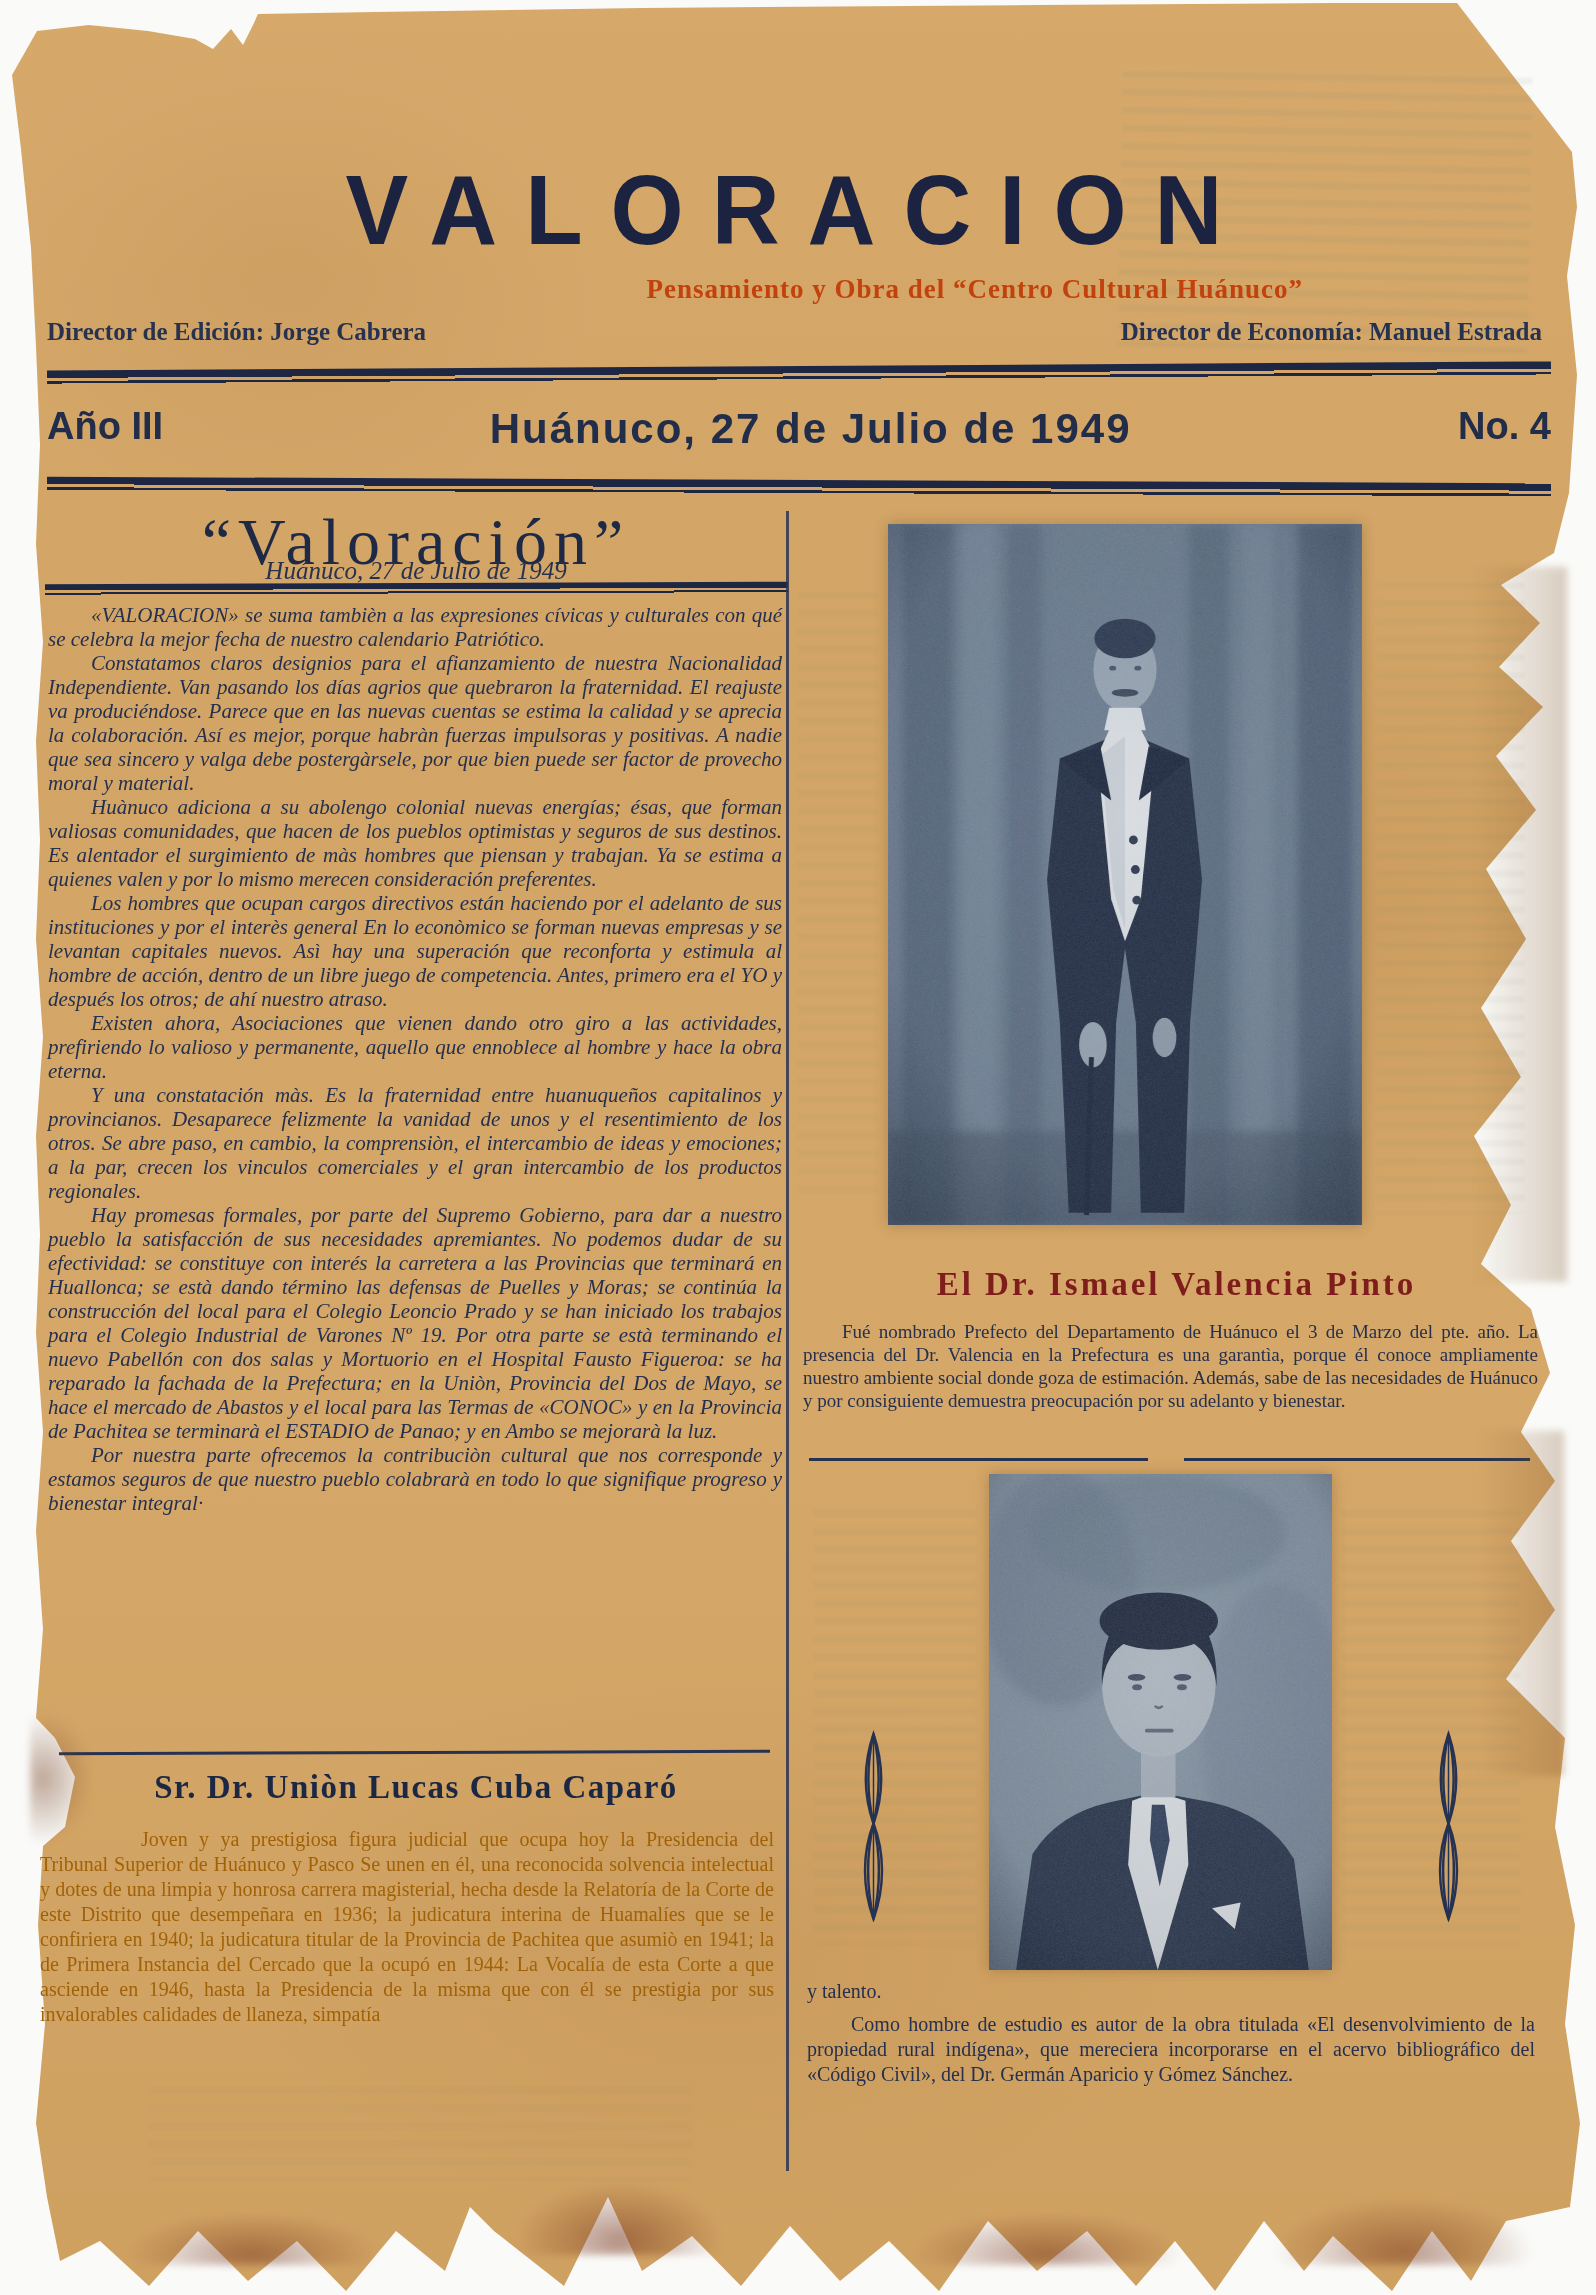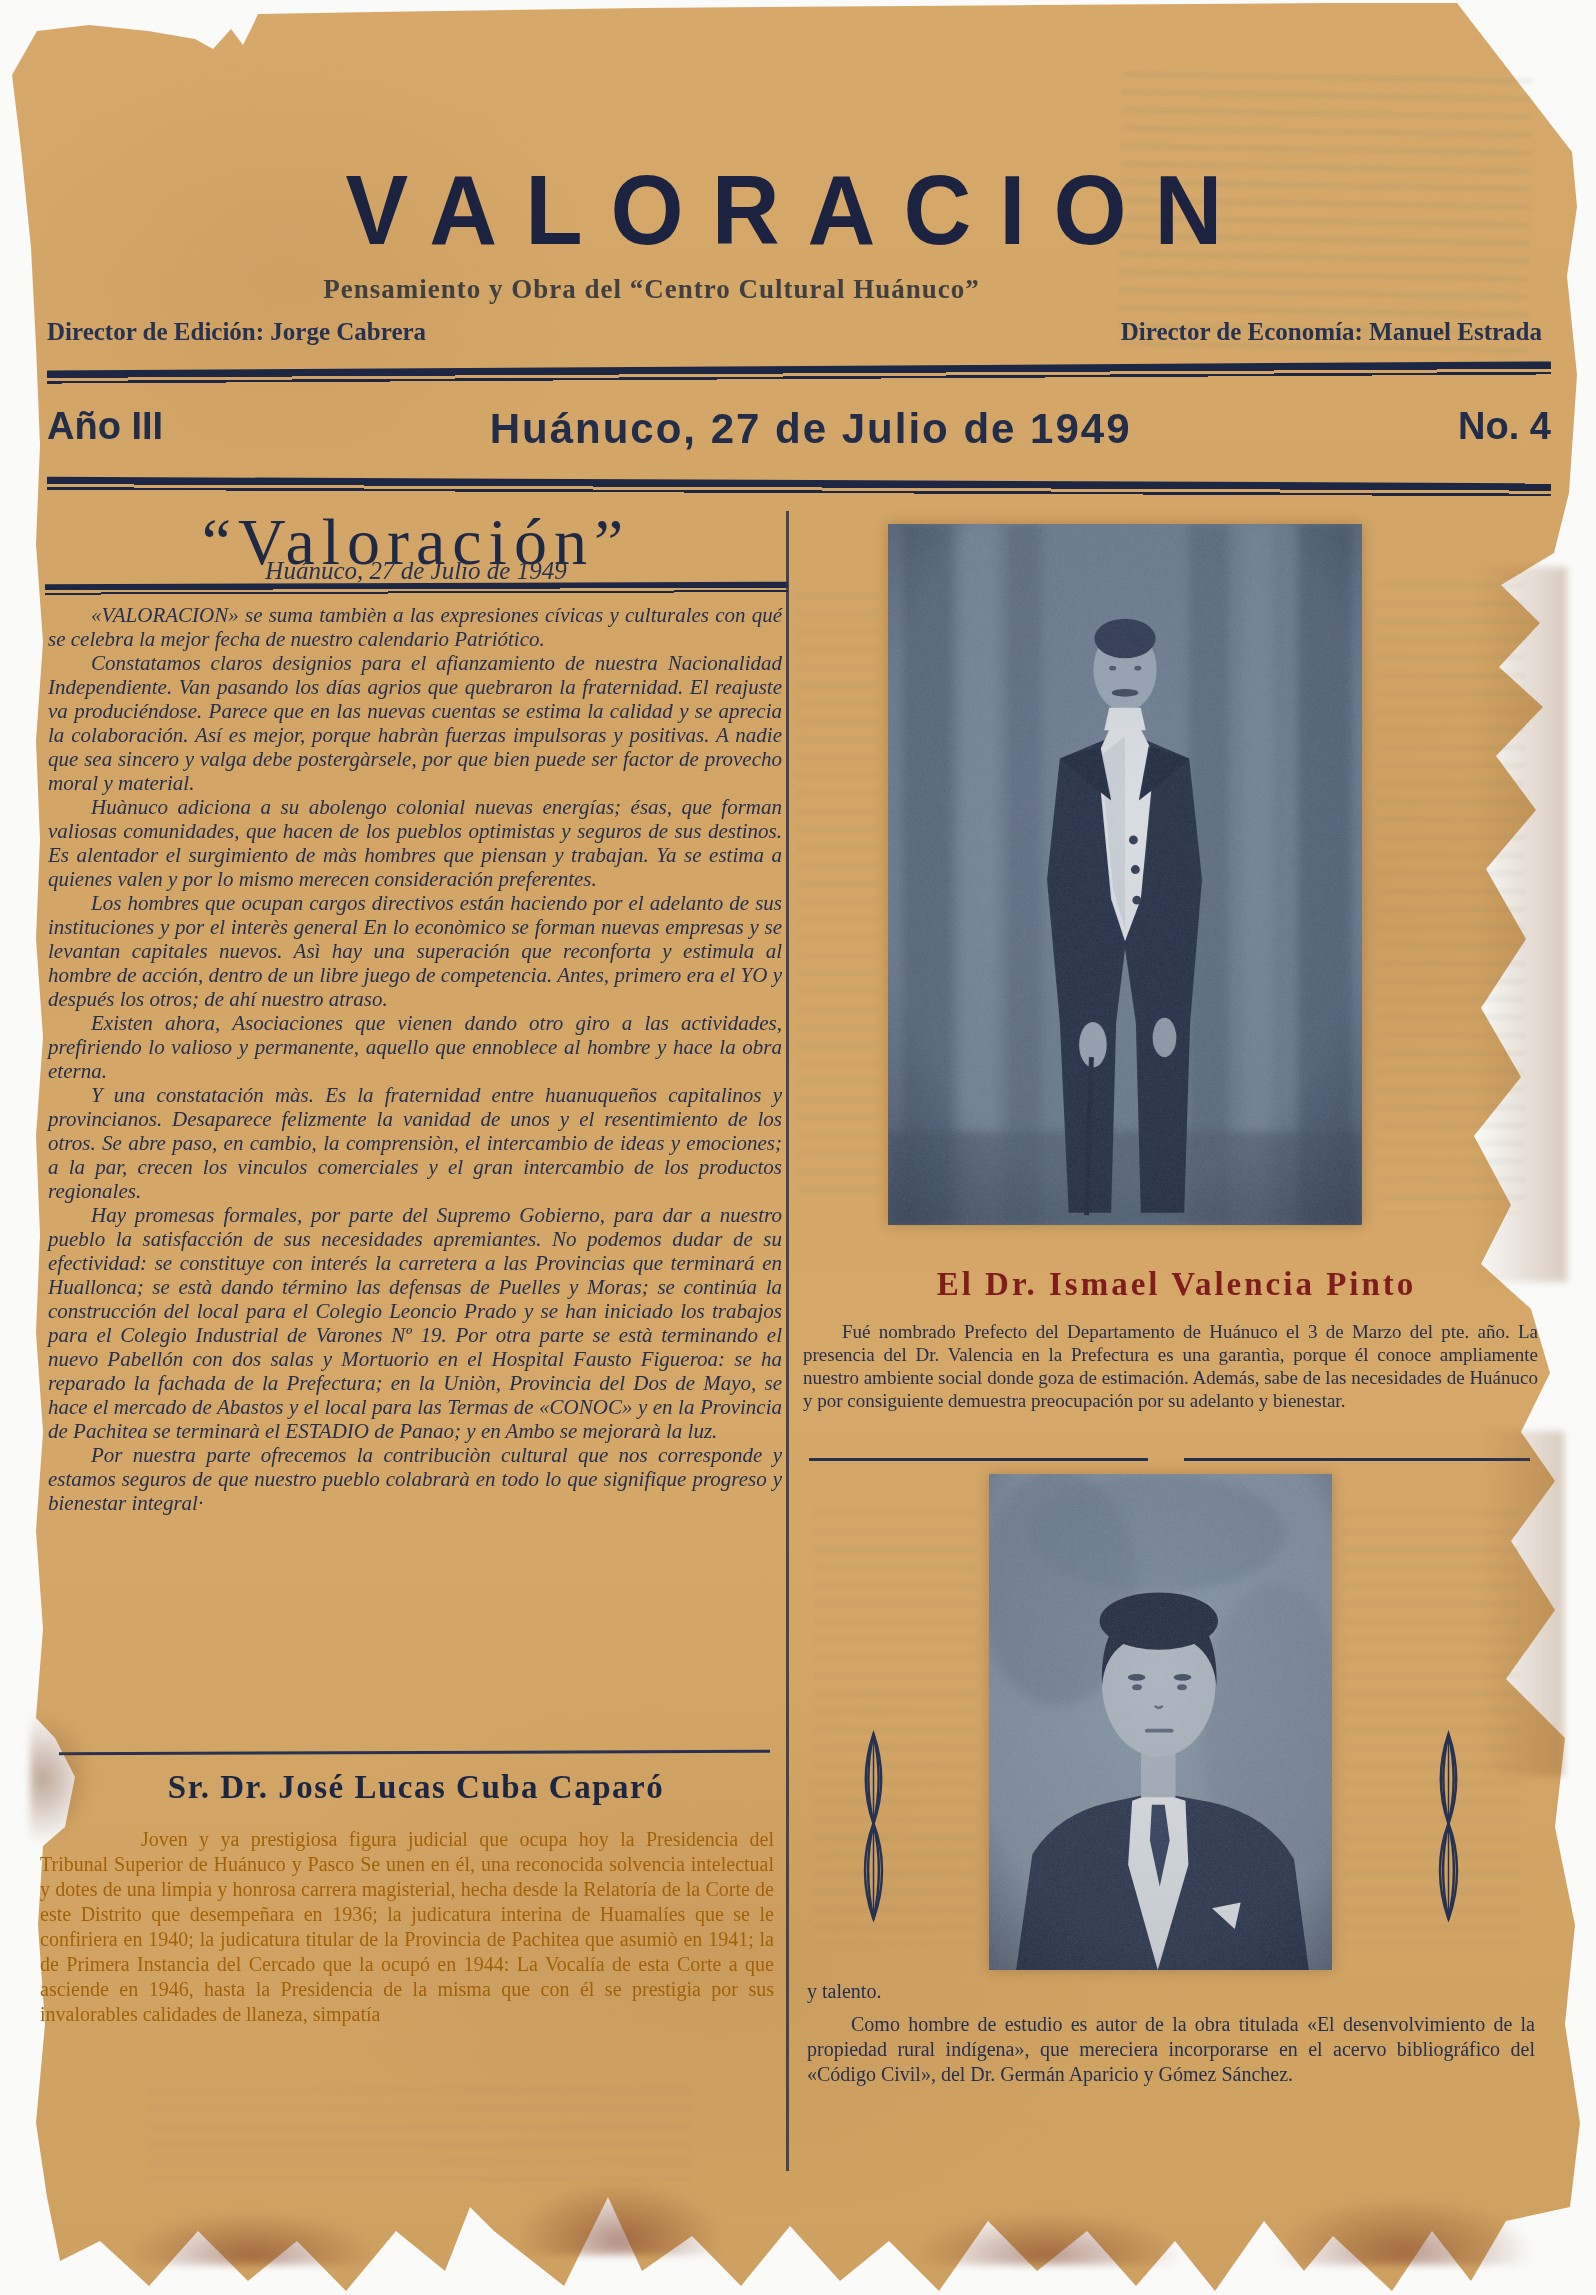--- a/index.html
+++ b/index.html
@@ -24,22 +24,22 @@
     background:repeating-linear-gradient(180deg, rgba(104,128,104,.14) 0 7px, rgba(104,128,104,0) 7px 18px);
   }
   .tear{position:absolute;filter:blur(3.5px);}
   .masthead-title{
     left:0;top:157px;width:1596px;text-align:center;
     font-family:"Liberation Sans", sans-serif;font-weight:bold;
     font-size:94px;letter-spacing:28px;color:#1b2341;
     transform:scaleY(1.04);
   }
   .masthead-subtitle{
-    left:0;top:274px;width:1303px;text-align:center;
-    font-weight:bold;font-size:27px;color:#404040;letter-spacing:1px;
+    left:0;top:274px;width:1303px;text-align:right;
+    font-weight:bold;font-size:27px;color:#c2410c;letter-spacing:1px;
   }
   .director{top:318px;font-weight:bold;font-size:25px;color:#26324f;}
   .rule-double{
     height:14px;
     background:linear-gradient(180deg,#1d2743 0 7.4px, rgba(0,0,0,0) 7.4px 10.4px, #1d2743 10.4px 13px, rgba(0,0,0,0) 13px);
   }
   .daterow{
     left:47px;top:405px;width:1504px;display:flex;justify-content:space-between;align-items:flex-start;
     font-family:"Liberation Sans", sans-serif;font-weight:bold;color:#222d49;
   }
@@ -129,21 +129,21 @@
     <p>Constatamos claros designios para el afianzamiento de nuestra Nacionalidad Independiente. Van pasando los días agrios que quebraron la fraternidad. El reajuste va produciéndose. Parece que en las nuevas cuentas se estima la calidad y se aprecia la colaboración. Así es mejor, porque habràn fuerzas impulsoras y positivas. A nadie que sea sincero y valga debe postergàrsele, por que bien puede ser factor de provecho moral y material.</p>
     <p>Huànuco adiciona a su abolengo colonial nuevas energías; ésas, que forman valiosas comunidades, que hacen de los pueblos optimistas y seguros de sus destinos. Es alentador el surgimiento de màs hombres que piensan y trabajan. Ya se estima a quienes valen y por lo mismo merecen consideración preferentes.</p>
     <p>Los hombres que ocupan cargos directivos están haciendo por el adelanto de sus instituciones y por el interès general En lo econòmico se forman nuevas empresas y se levantan capitales nuevos. Asì hay una superación que reconforta y estimula al hombre de acción, dentro de un libre juego de competencia. Antes, primero era el YO y después los otros; de ahí nuestro atraso.</p>
     <p>Existen ahora, Asociaciones que vienen dando otro giro a las actividades, prefiriendo lo valioso y permanente, aquello que ennoblece al hombre y hace la obra eterna.</p>
     <p>Y una constatación màs. Es la fraternidad entre huanuqueños capitalinos y provincianos. Desaparece felizmente la vanidad de unos y el resentimiento de los otros. Se abre paso, en cambio, la comprensiòn, el intercambio de ideas y emociones; a la par, crecen los vinculos comerciales y el gran intercambio de los productos regionales.</p>
     <p>Hay promesas formales, por parte del Supremo Gobierno, para dar a nuestro pueblo la satisfacción de sus necesidades apremiantes. No podemos dudar de su efectividad: se constituye con interés la carretera a las Provincias que terminará en Huallonca; se està dando término las defensas de Puelles y Moras; se continúa la construcción del local para el Colegio Leoncio Prado y se han iniciado los trabajos para el Colegio Industrial de Varones Nº 19. Por otra parte se està terminando el nuevo Pabellón con dos salas y Mortuorio en el Hospital Fausto Figueroa: se ha reparado la fachada de la Prefectura; en la Uniòn, Provincia del Dos de Mayo, se hace el mercado de Abastos y el local para las Termas de «CONOC» y en la Provincia de Pachitea se terminarà el ESTADIO de Panao; y en Ambo se mejorarà la luz.</p>
     <p>Por nuestra parte ofrecemos la contribuciòn cultural que nos corresponde y estamos seguros de que nuestro pueblo colabrarà en todo lo que signifique progreso y bienestar integral·</p>
   </div>
 
 <div class="abs thinrule" style="left:59px;top:1751px;width:711px;transform:rotate(-0.2deg);"></div>
-<div class="abs cuba-head">Sr. Dr. José Lucas Cuba Caparó</div>
+<div class="abs cuba-head">Sr. Dr. Uniòn Lucas Cuba Caparó</div>
 <div class="abs cuba-body">
     <p>Joven y ya prestigiosa figura judicial que ocupa hoy la Presidencia del Tribunal Superior de Huánuco y Pasco Se unen en él, una reconocida solvencia intelectual y dotes de una limpia y honrosa carrera magisterial, hecha desde la Relatoría de la Corte de este Distrito que desempeñara en 1936; la judicatura interina de Huamalíes que se le confiriera en 1940; la judicatura titular de la Provincia de Pachitea que asumiò en 1941; la de Primera Instancia del Cercado que la ocupó en 1944: La Vocalía de esta Corte a que asciende en 1946, hasta la Presidencia de la misma que con él se prestigia por sus invalorables calidades de llaneza, simpatía</p>
   </div>
 
 <div class="abs divider"></div>
 
 <svg class="abs photo-frame" style="left:888px;top:524px;" width="474" height="701" viewBox="0 0 960 1420">
   <defs>
     <filter id="soft1">
         <feGaussianBlur stdDeviation="9"></feGaussianBlur>

